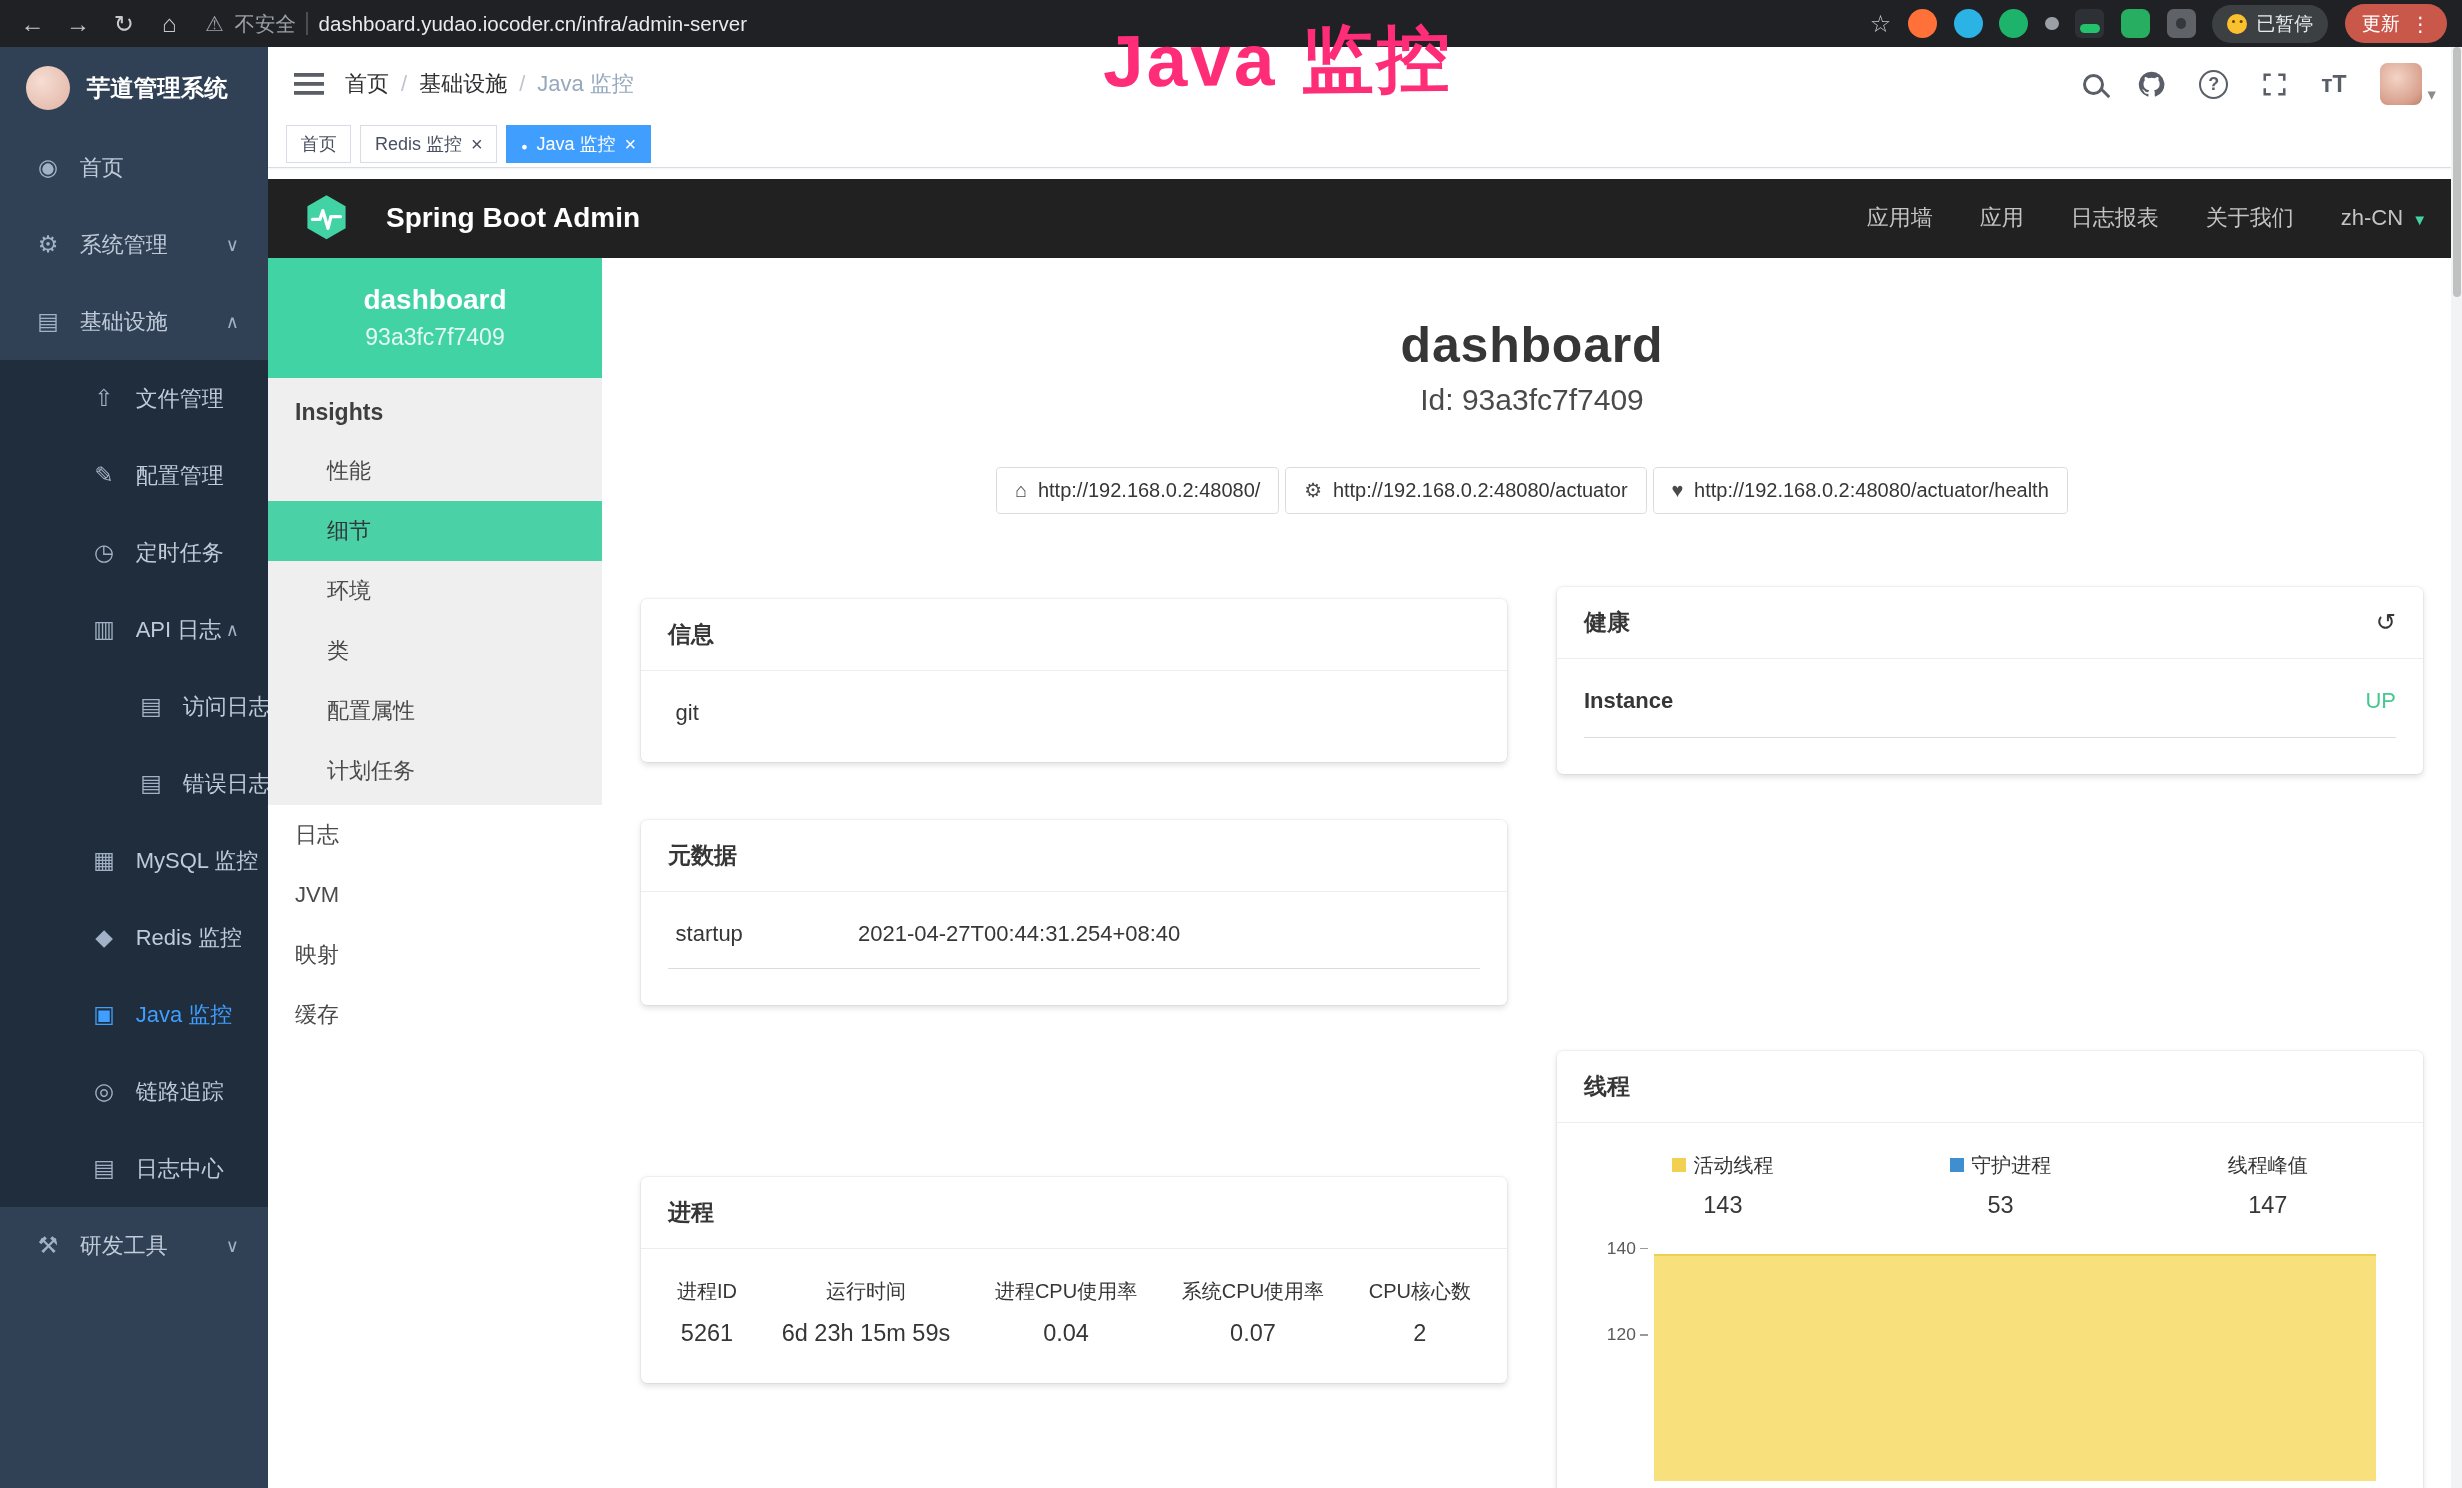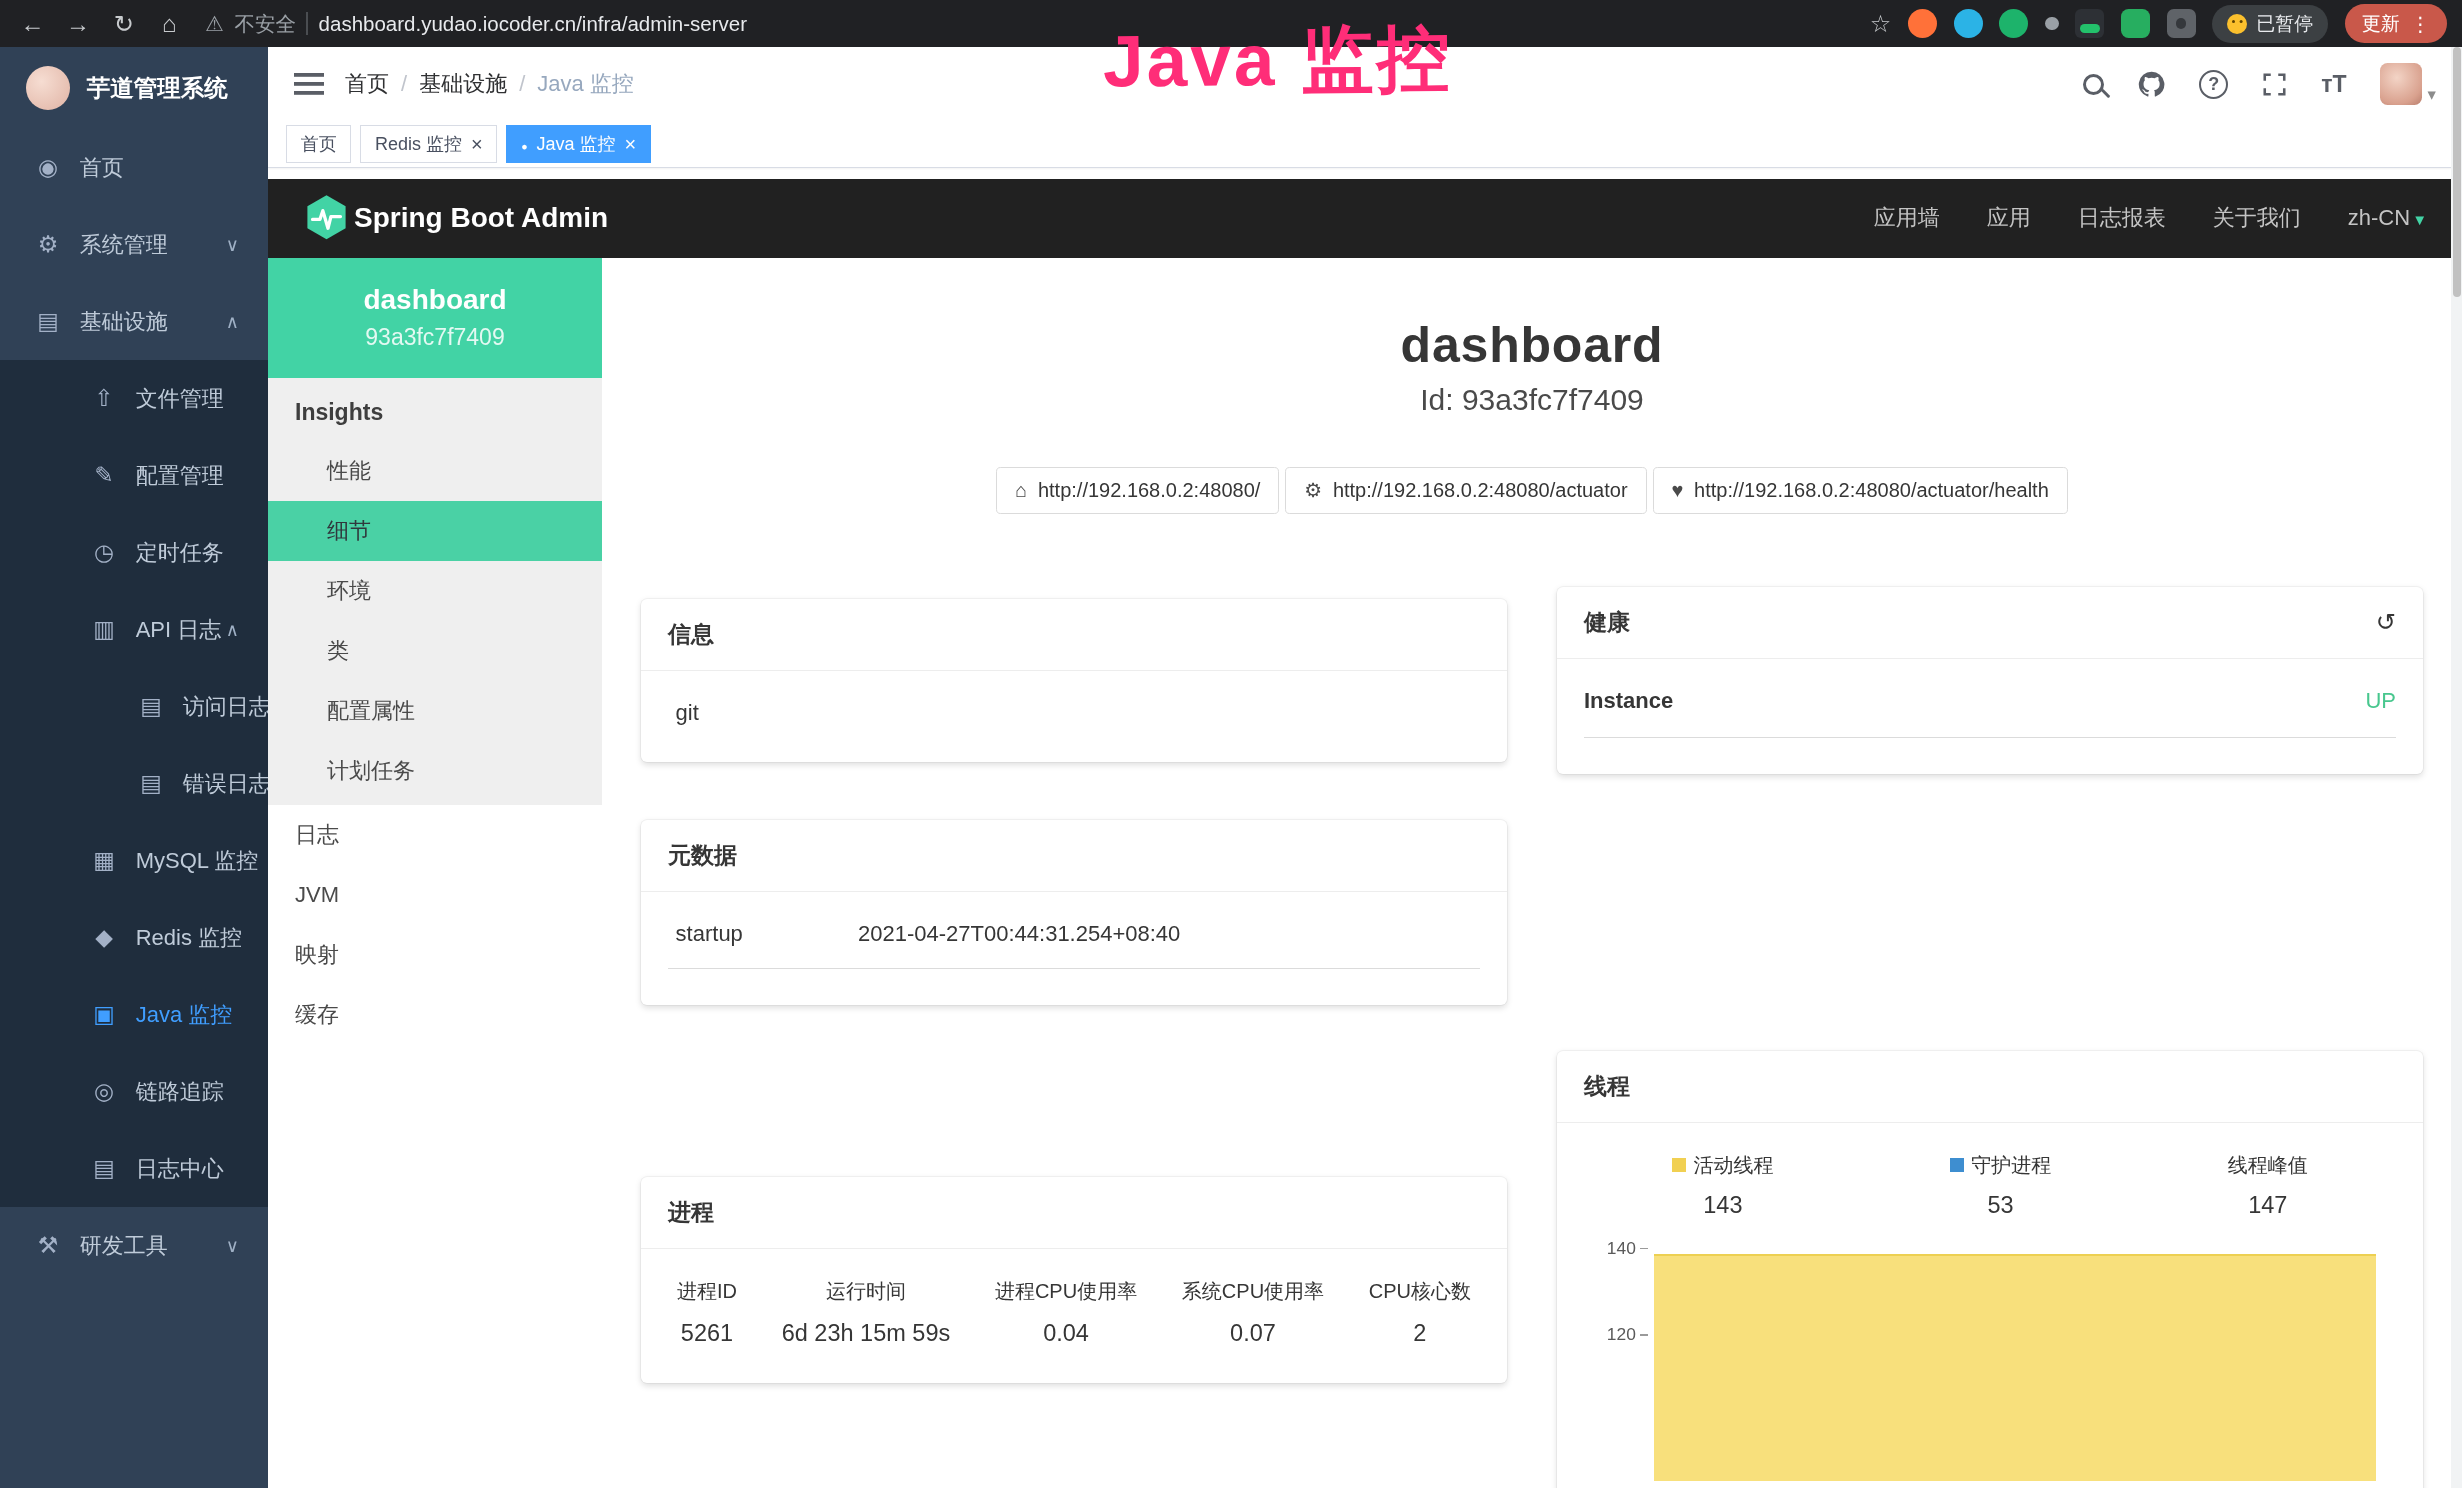--- a/index.html
+++ b/index.html
@@ -79,23 +79,23 @@
   .tags-bar{height:47px;flex:0 0 auto;display:flex;align-items:center;gap:9px;padding:0 18px;background:#fff;border-bottom:0.8px solid #d8dce5;box-shadow:0 0.8px 2.3px rgba(0,0,0,.08)}
   .tag{height:38px;display:inline-flex;align-items:center;gap:9px;border:0.8px solid #d8dce5;background:#fff;color:#495060;font-size:18px;padding:0 13.7px;white-space:nowrap}
   .tag .i-close::before{content:"×";font-size:20px;color:inherit}
   .tag.active{background:#409eff;border-color:#409eff;color:#fff}
   .tag.active .i-dot::before{content:"●";font-size:10.6px;color:#fff}
 
   
   .sba{flex:1;display:flex;flex-direction:column;min-height:0;margin-top:10.6px}
   .sba-header{height:79px;flex:0 0 auto;background:#212121;display:flex;align-items:center;padding:0 35px}
   .sba-logo{width:47px;height:50px;flex:0 0 auto}
-  .sba-brand{color:#fff;font-size:28px;font-weight:bold;margin-left:4px;white-space:nowrap}
+  .sba-brand{color:#fff;font-size:28px;font-weight:bold;margin-left:36px;white-space:nowrap}
   .sba-nav{margin-left:auto;display:flex;align-items:center;gap:47px;font-size:22px;color:#c4c4c4;white-space:nowrap}
-  .sba-locale{display:flex;align-items:center;gap:2px}
+  .sba-locale{display:flex;align-items:center;gap:9px}
   .i-caret-green::before{content:"▼";color:#42d3a5;font-size:15px}
 
   .sba-body{flex:1;display:flex;min-height:0}
   .sba-side{width:334px;flex:0 0 auto;background:#fff;overflow:hidden}
   .inst-block{height:120px;background:#42d3a5;display:flex;flex-direction:column;align-items:center;justify-content:center;gap:7.6px}
   .inst-name{color:#fff;font-size:28px;font-weight:bold}
   .inst-id{color:rgba(255,255,255,.85);font-size:23px}
   .insights{background:#efefef;padding-bottom:4.6px}
   .group-label{padding:21px 0 15px 27px;font-size:23px;font-weight:bold;color:#3e3e3e}
   .si{height:60px;display:flex;align-items:center;padding-left:59px;font-size:22px;color:#4a4a4a;white-space:nowrap}

